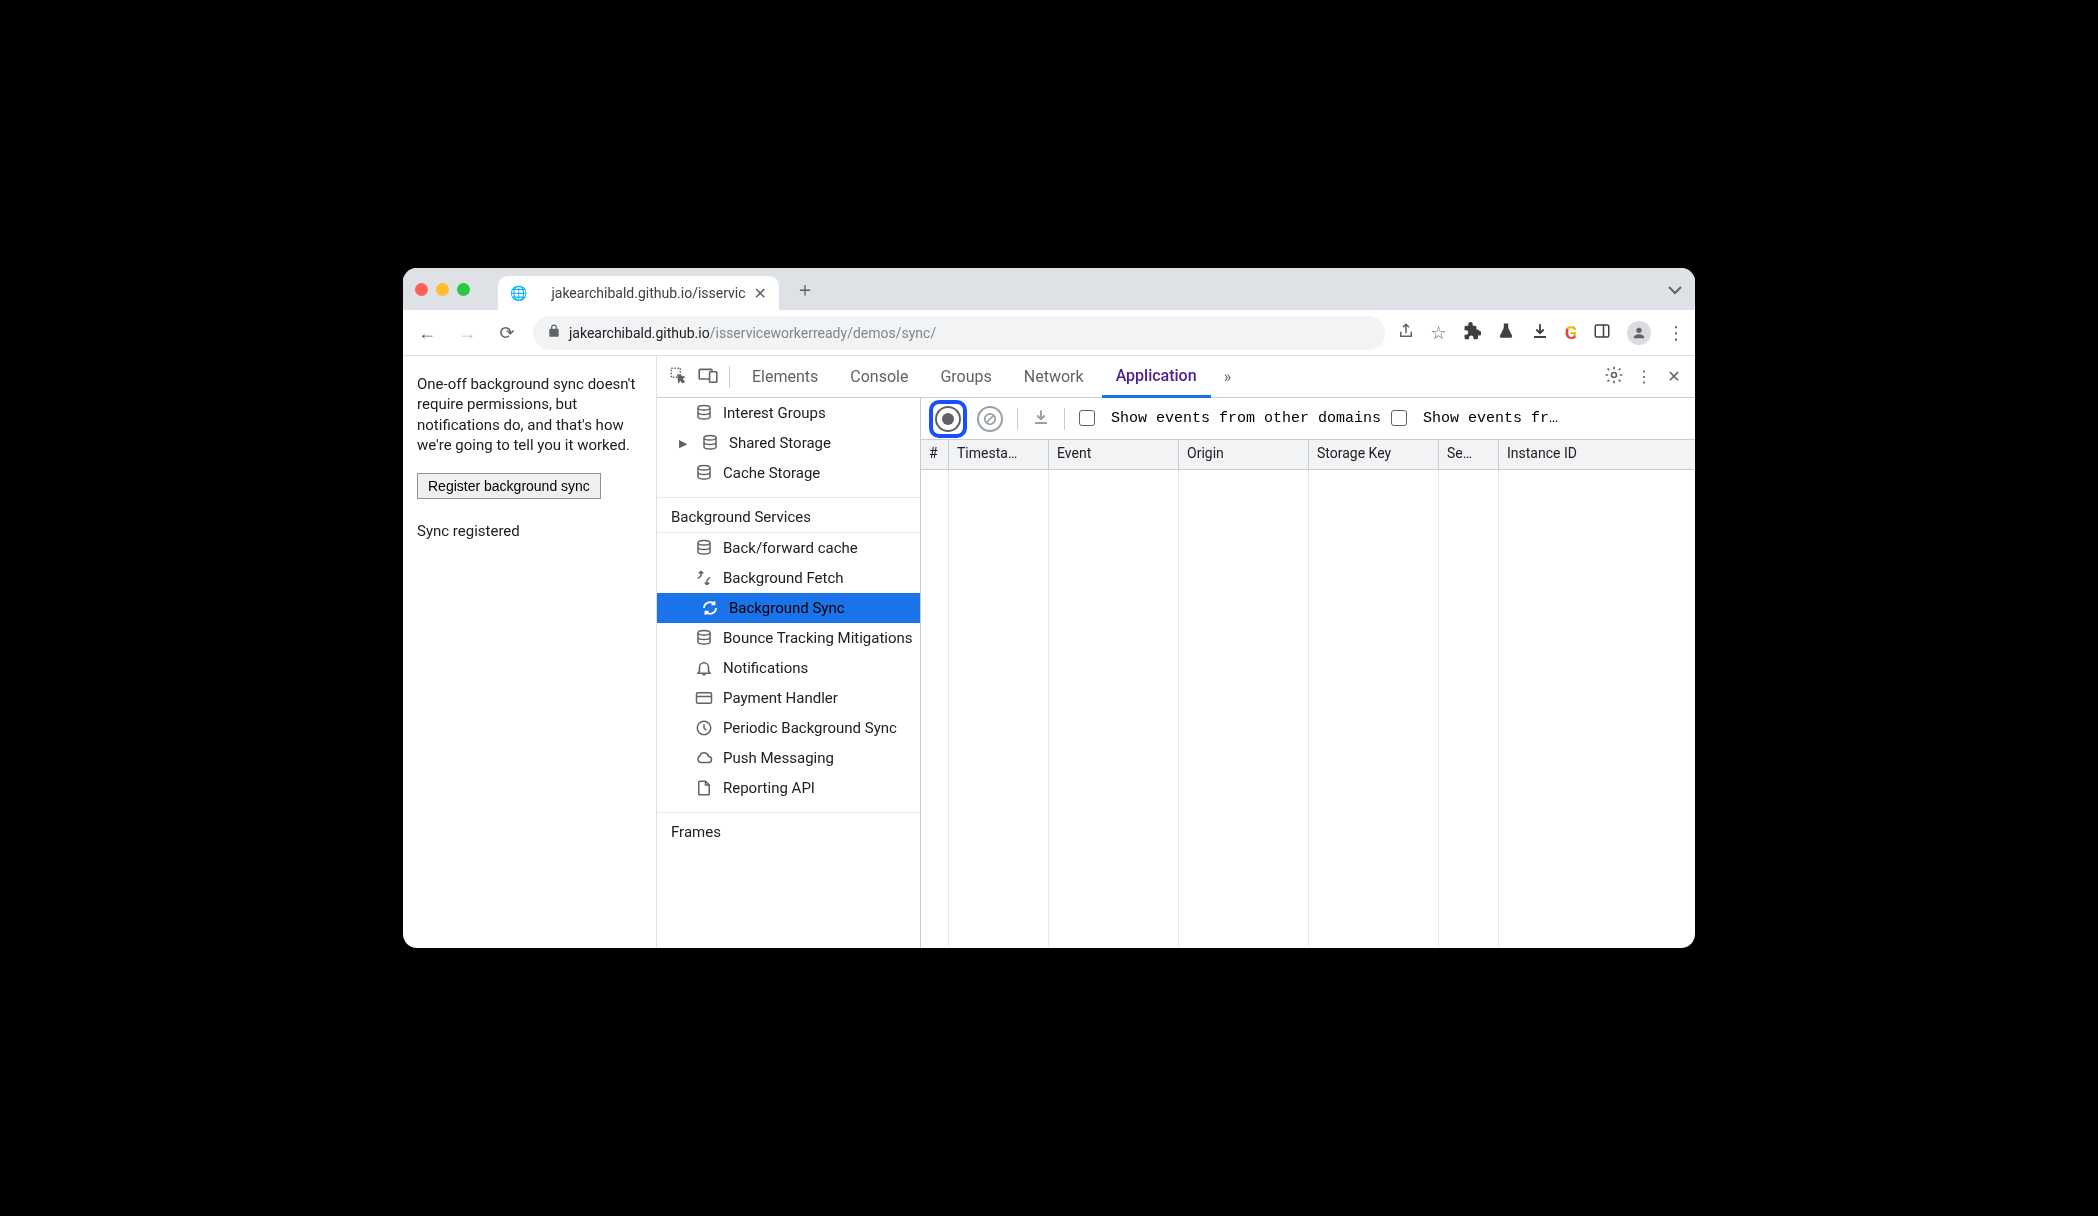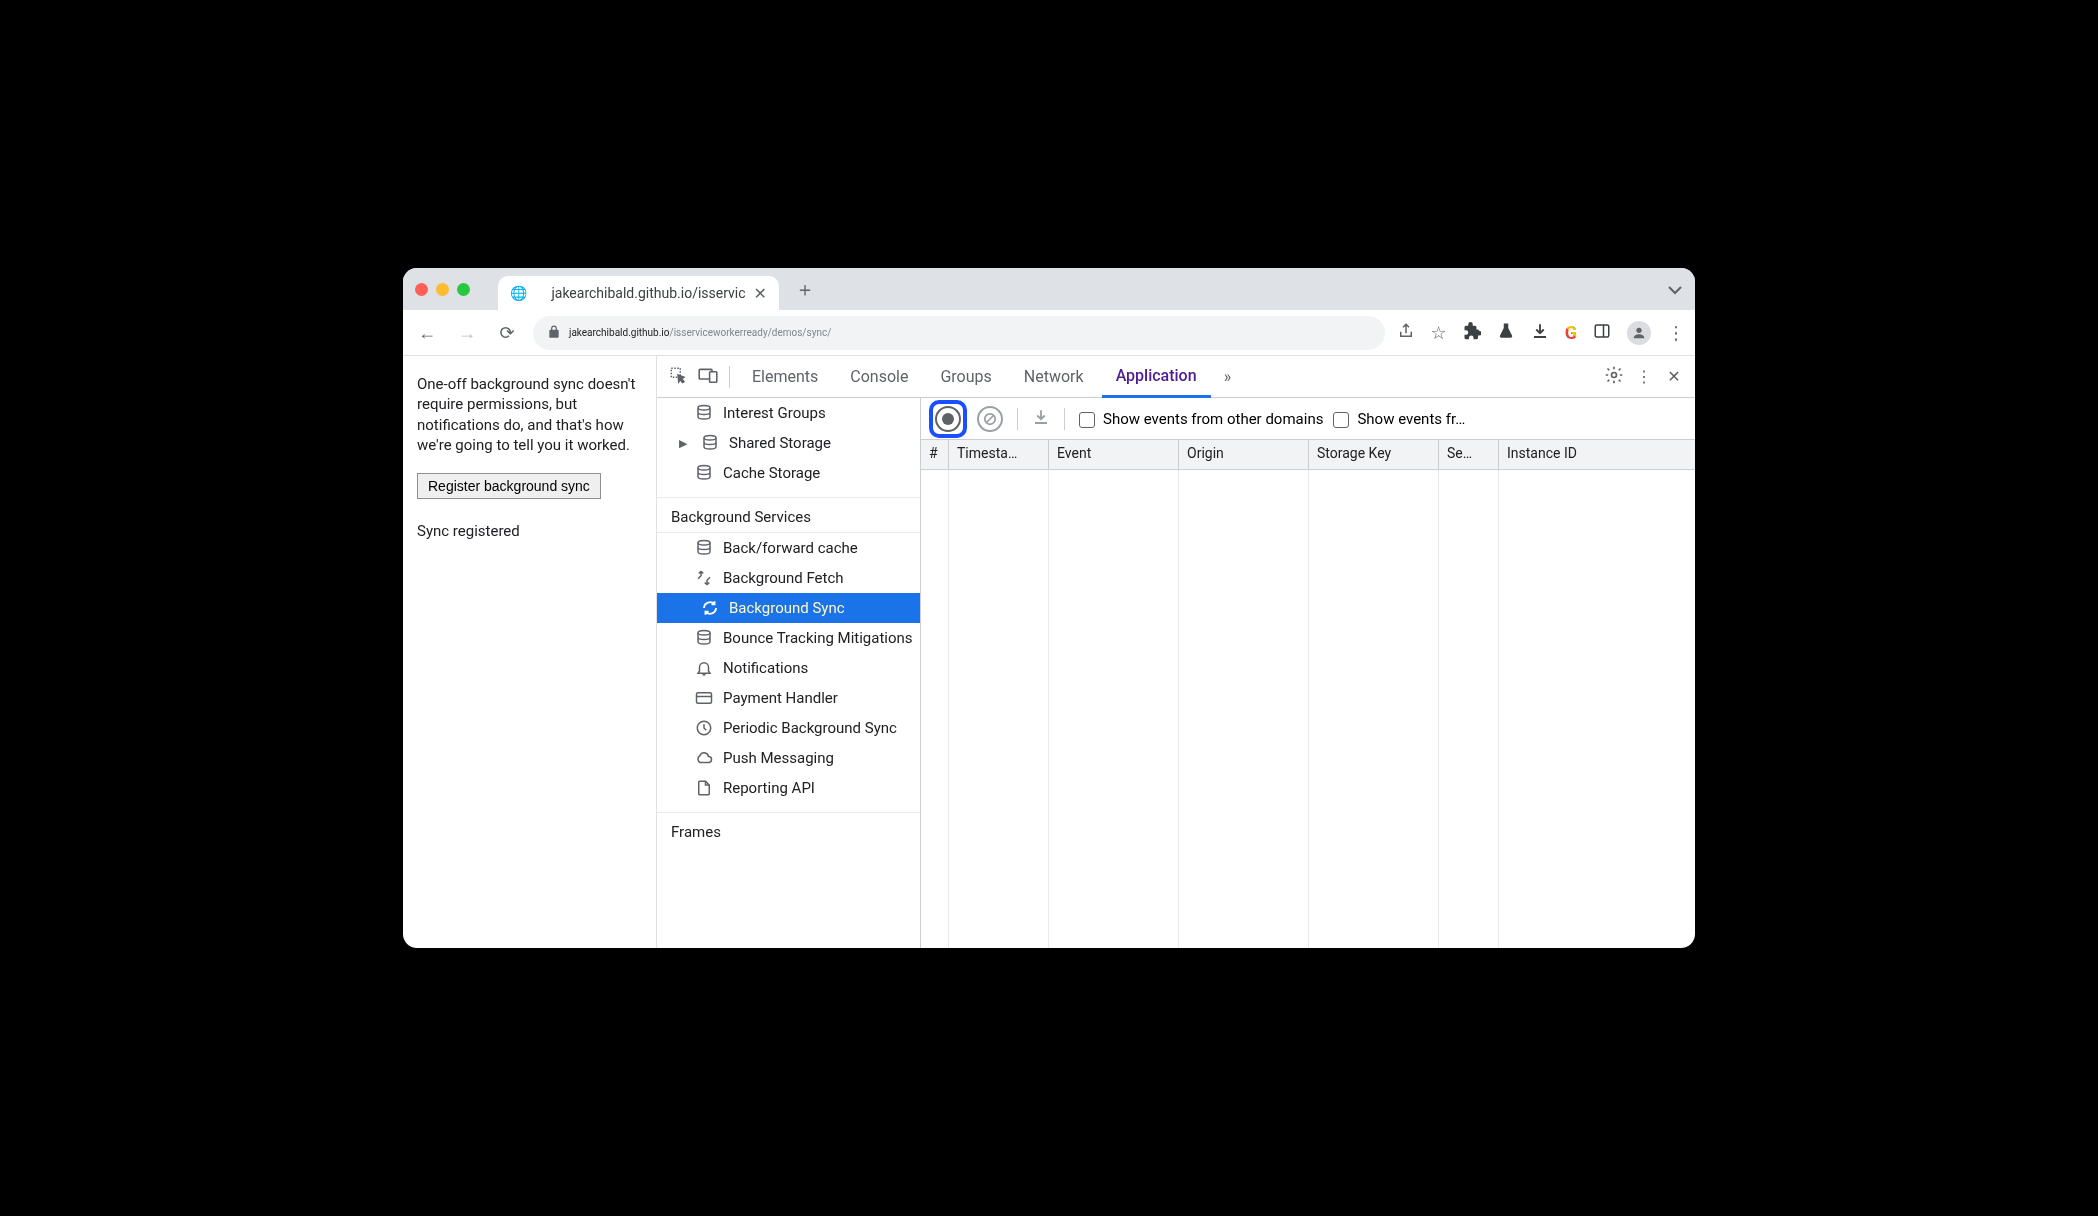--- a/index.html
+++ b/index.html
@@ -66,21 +66,21 @@
 .nav-btn.disabled { color: #bdc1c6; }
 .urlbar {
   flex: 1;
   background: #f1f3f4;
   border-radius: 20px;
   height: 34px;
   display: flex;
   align-items: center;
   padding: 0 14px;
   gap: 8px;
-  font-size: 10px;
+  font-size: 14px;
 }
 .urlbar .host { color: #202124; }
 .urlbar .path { color: #80868b; }
 .toolbar-icons { display: flex; gap: 16px; align-items: center; }
 .toolbar-icon { color: #5f6368; font-size: 18px; cursor: pointer; }
 
 .content-area { flex: 1; display: flex; overflow: hidden; }
 .page-pane {
   width: 254px;
   padding: 18px 14px;
@@ -127,21 +127,21 @@
 .dt-item {
   display: flex;
   align-items: center;
   gap: 10px;
   padding: 6px 12px 6px 38px;
   cursor: pointer;
   white-space: nowrap;
   overflow: hidden;
 }
 .dt-item.has-arrow { padding-left: 22px; }
-.dt-item.selected { background: #1a73e8; color: #fef9c3; padding-left: 44px; }
+.dt-item.selected { background: #1a73e8; color: #000000; padding-left: 44px; }
 .dt-item-icon { width: 18px; height: 18px; display: inline-flex; align-items: center; justify-content: center; flex-shrink: 0; }
 .dt-arrow { width: 12px; font-size: 11px; color: #5f6368; }
 
 .dt-main { flex: 1; display: flex; flex-direction: column; min-width: 0; }
 .dt-toolbar-row {
   height: 42px;
   display: flex;
   align-items: center;
   gap: 10px;
   padding: 0 8px;
@@ -163,21 +163,21 @@
 }
 .record-circle .inner { width: 12px; height: 12px; border-radius: 50%; background: #5f6368; }
 .clear-btn {
   width: 26px; height: 26px; border-radius: 50%;
   border: 2px solid #9aa0a6;
   display: flex; align-items: center; justify-content: center;
   color: #9aa0a6; cursor: pointer;
 }
 .vdiv { width: 1px; height: 22px; background: #cacdd1; margin: 0 4px; }
 .dl-icon { color: #9aa0a6; font-size: 18px; cursor: pointer; }
-.cbx-wrap { display: flex; align-items: flex-end; gap: 8px; }
+.cbx-wrap { display: flex; align-items: flex-start; gap: 16px; font-family: Liberation Mono, monospace; }
 .cbx { width: 16px; height: 16px; border: 1.5px solid #5f6368; border-radius: 3px; cursor: pointer; }
 
 .dt-table-head {
   display: flex;
   background: #f1f3f4;
   border-bottom: 1px solid #cacdd1;
   font-size: 14px;
   color: #202124;
   height: 30px;
 }

